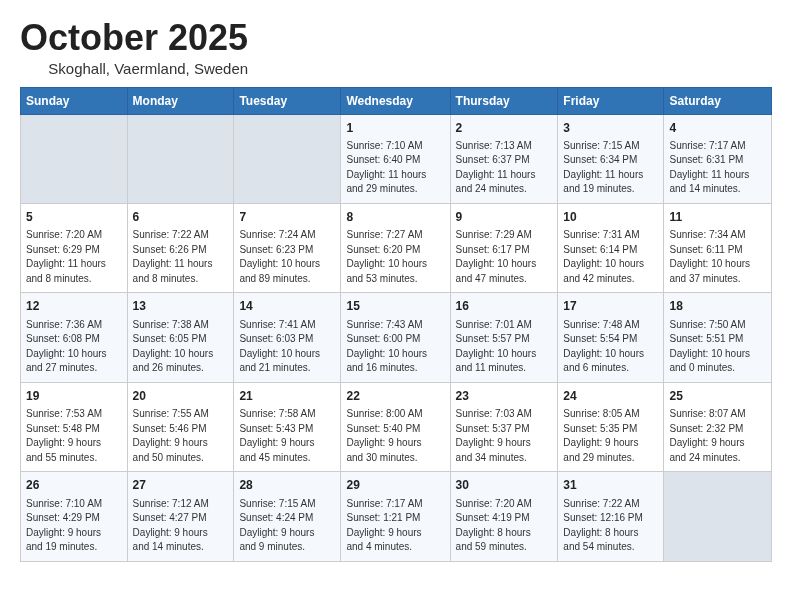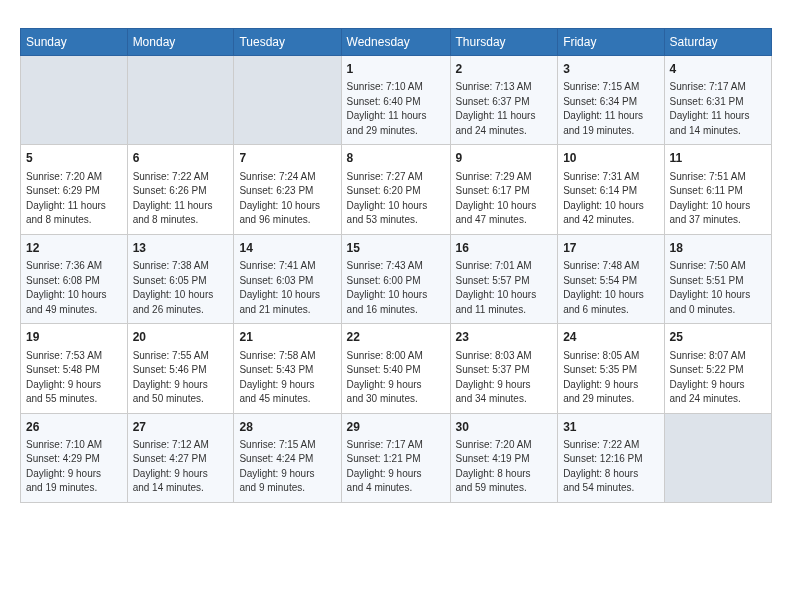--- a/index.html
+++ b/index.html
@@ -55,21 +55,21 @@
     }
     .calendar {
       width: 100%;
       border-collapse: collapse;
       border: 1px solid #ccc;
     }
     .calendar thead tr th {
       background: #3174b5;
       color: #fff;
       font-size: 12px;
-      font-weight: normal;
+      font-weight: bold;
       padding: 6px 5px;
       text-align: left;
       border: 1px solid #2a62a0;
     }
     .calendar tbody tr td {
       vertical-align: top;
       border: 1px solid #ccc;
       padding: 5px 5px 6px 5px;
       width: 113px;
       min-height: 80px;
@@ -96,20 +96,24 @@
     }
     .calendar tbody tr:nth-child(odd) td.cell-empty {
       background: #dde3ea !important;
     }
   </style>
 </head>
 <body>
 
 <div class="page">
   <div class="header">
+    <div class="title-block">
+      <div class="month-title">October 2025</div>
+      <div class="subtitle">Skoghall, Vaermland, Sweden</div>
+    </div>
   </div>
 
   <table class="calendar">
     <thead>
       <tr>
       <th>Sunday</th>
           <th>Monday</th>
           <th>Tuesday</th>
           <th>Wednesday</th>
           <th>Thursday</th>
@@ -164,21 +168,21 @@
             <div>Sunrise: 7:22 AM</div>
             <div>Sunset: 6:26 PM</div>
             <div>Daylight: 11 hours</div>
             <div>and 8 minutes.</div>
           </td>
           <td>
             <span class="day-num">7</span>
             <div>Sunrise: 7:24 AM</div>
             <div>Sunset: 6:23 PM</div>
             <div>Daylight: 10 hours</div>
-            <div>and 96 minutes.</div>
+            <div>and 89 minutes.</div>
           </td>
           <td>
             <span class="day-num">8</span>
             <div>Sunrise: 7:27 AM</div>
             <div>Sunset: 6:20 PM</div>
             <div>Daylight: 10 hours</div>
             <div>and 53 minutes.</div>
           </td>
           <td>
             <span class="day-num">9</span>
@@ -189,33 +193,33 @@
           </td>
           <td>
             <span class="day-num">10</span>
             <div>Sunrise: 7:31 AM</div>
             <div>Sunset: 6:14 PM</div>
             <div>Daylight: 10 hours</div>
             <div>and 42 minutes.</div>
           </td>
           <td>
             <span class="day-num">11</span>
-            <div>Sunrise: 7:51 AM</div>
+            <div>Sunrise: 7:34 AM</div>
             <div>Sunset: 6:11 PM</div>
             <div>Daylight: 10 hours</div>
             <div>and 37 minutes.</div>
           </td>
         </tr>
         <tr>
           <td>
             <span class="day-num">12</span>
             <div>Sunrise: 7:36 AM</div>
             <div>Sunset: 6:08 PM</div>
             <div>Daylight: 10 hours</div>
-            <div>and 49 minutes.</div>
+            <div>and 27 minutes.</div>
           </td>
           <td>
             <span class="day-num">13</span>
             <div>Sunrise: 7:38 AM</div>
             <div>Sunset: 6:05 PM</div>
             <div>Daylight: 10 hours</div>
             <div>and 26 minutes.</div>
           </td>
           <td>
             <span class="day-num">14</span>
@@ -277,36 +281,36 @@
           </td>
           <td>
             <span class="day-num">22</span>
             <div>Sunrise: 8:00 AM</div>
             <div>Sunset: 5:40 PM</div>
             <div>Daylight: 9 hours</div>
             <div>and 30 minutes.</div>
           </td>
           <td>
             <span class="day-num">23</span>
-            <div>Sunrise: 8:03 AM</div>
+            <div>Sunrise: 7:03 AM</div>
             <div>Sunset: 5:37 PM</div>
             <div>Daylight: 9 hours</div>
             <div>and 34 minutes.</div>
           </td>
           <td>
             <span class="day-num">24</span>
             <div>Sunrise: 8:05 AM</div>
             <div>Sunset: 5:35 PM</div>
             <div>Daylight: 9 hours</div>
             <div>and 29 minutes.</div>
           </td>
           <td>
             <span class="day-num">25</span>
             <div>Sunrise: 8:07 AM</div>
-            <div>Sunset: 5:22 PM</div>
+            <div>Sunset: 2:32 PM</div>
             <div>Daylight: 9 hours</div>
             <div>and 24 minutes.</div>
           </td>
         </tr>
         <tr>
           <td>
             <span class="day-num">26</span>
             <div>Sunrise: 7:10 AM</div>
             <div>Sunset: 4:29 PM</div>
             <div>Daylight: 9 hours</div>

